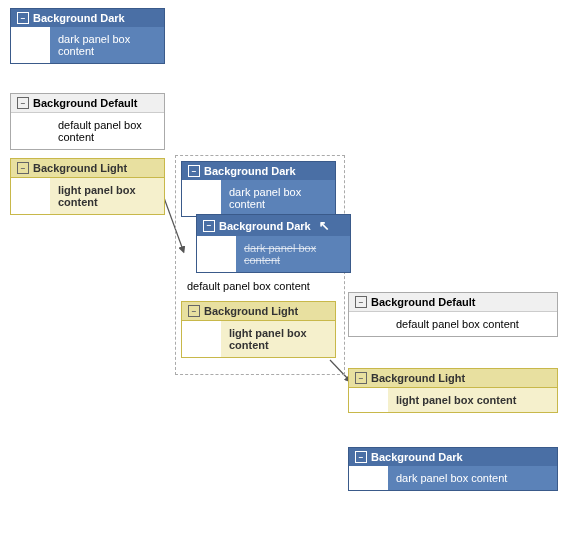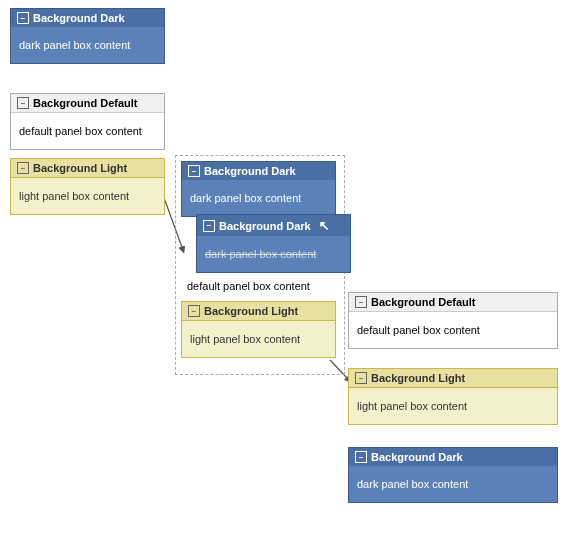--- a/index.html
+++ b/index.html
@@ -23,22 +23,23 @@
     .panel-header {
       display: flex;
       align-items: center;
       padding: 3px 6px;
       font-weight: bold;
       font-size: 11px;
       gap: 4px;
     }
 
     .panel-body {
-      padding: 12px 8px;
+      padding: 6px 8px;
       font-size: 11px;
+      margin-left: 39px;
     }
 
     .panel-icon {
       width: 12px;
       height: 12px;
       border: 1px solid;
       display: inline-flex;
       align-items: center;
       justify-content: center;
       font-size: 8px;
@@ -86,20 +87,21 @@
       color: #333;
       border-bottom: 1px solid #c8b84a;
     }
     .panel-light .panel-icon {
       border-color: #666;
       color: #666;
     }
     .panel-light .panel-body {
       background: #f5f0cc;
       color: #333;
+      font-weight: bold;
     }
     .panel-light {
       border-color: #c8b84a;
     }
 
     svg.arrows {
       position: absolute;
       top: 0;
       left: 0;
       width: 574px;

